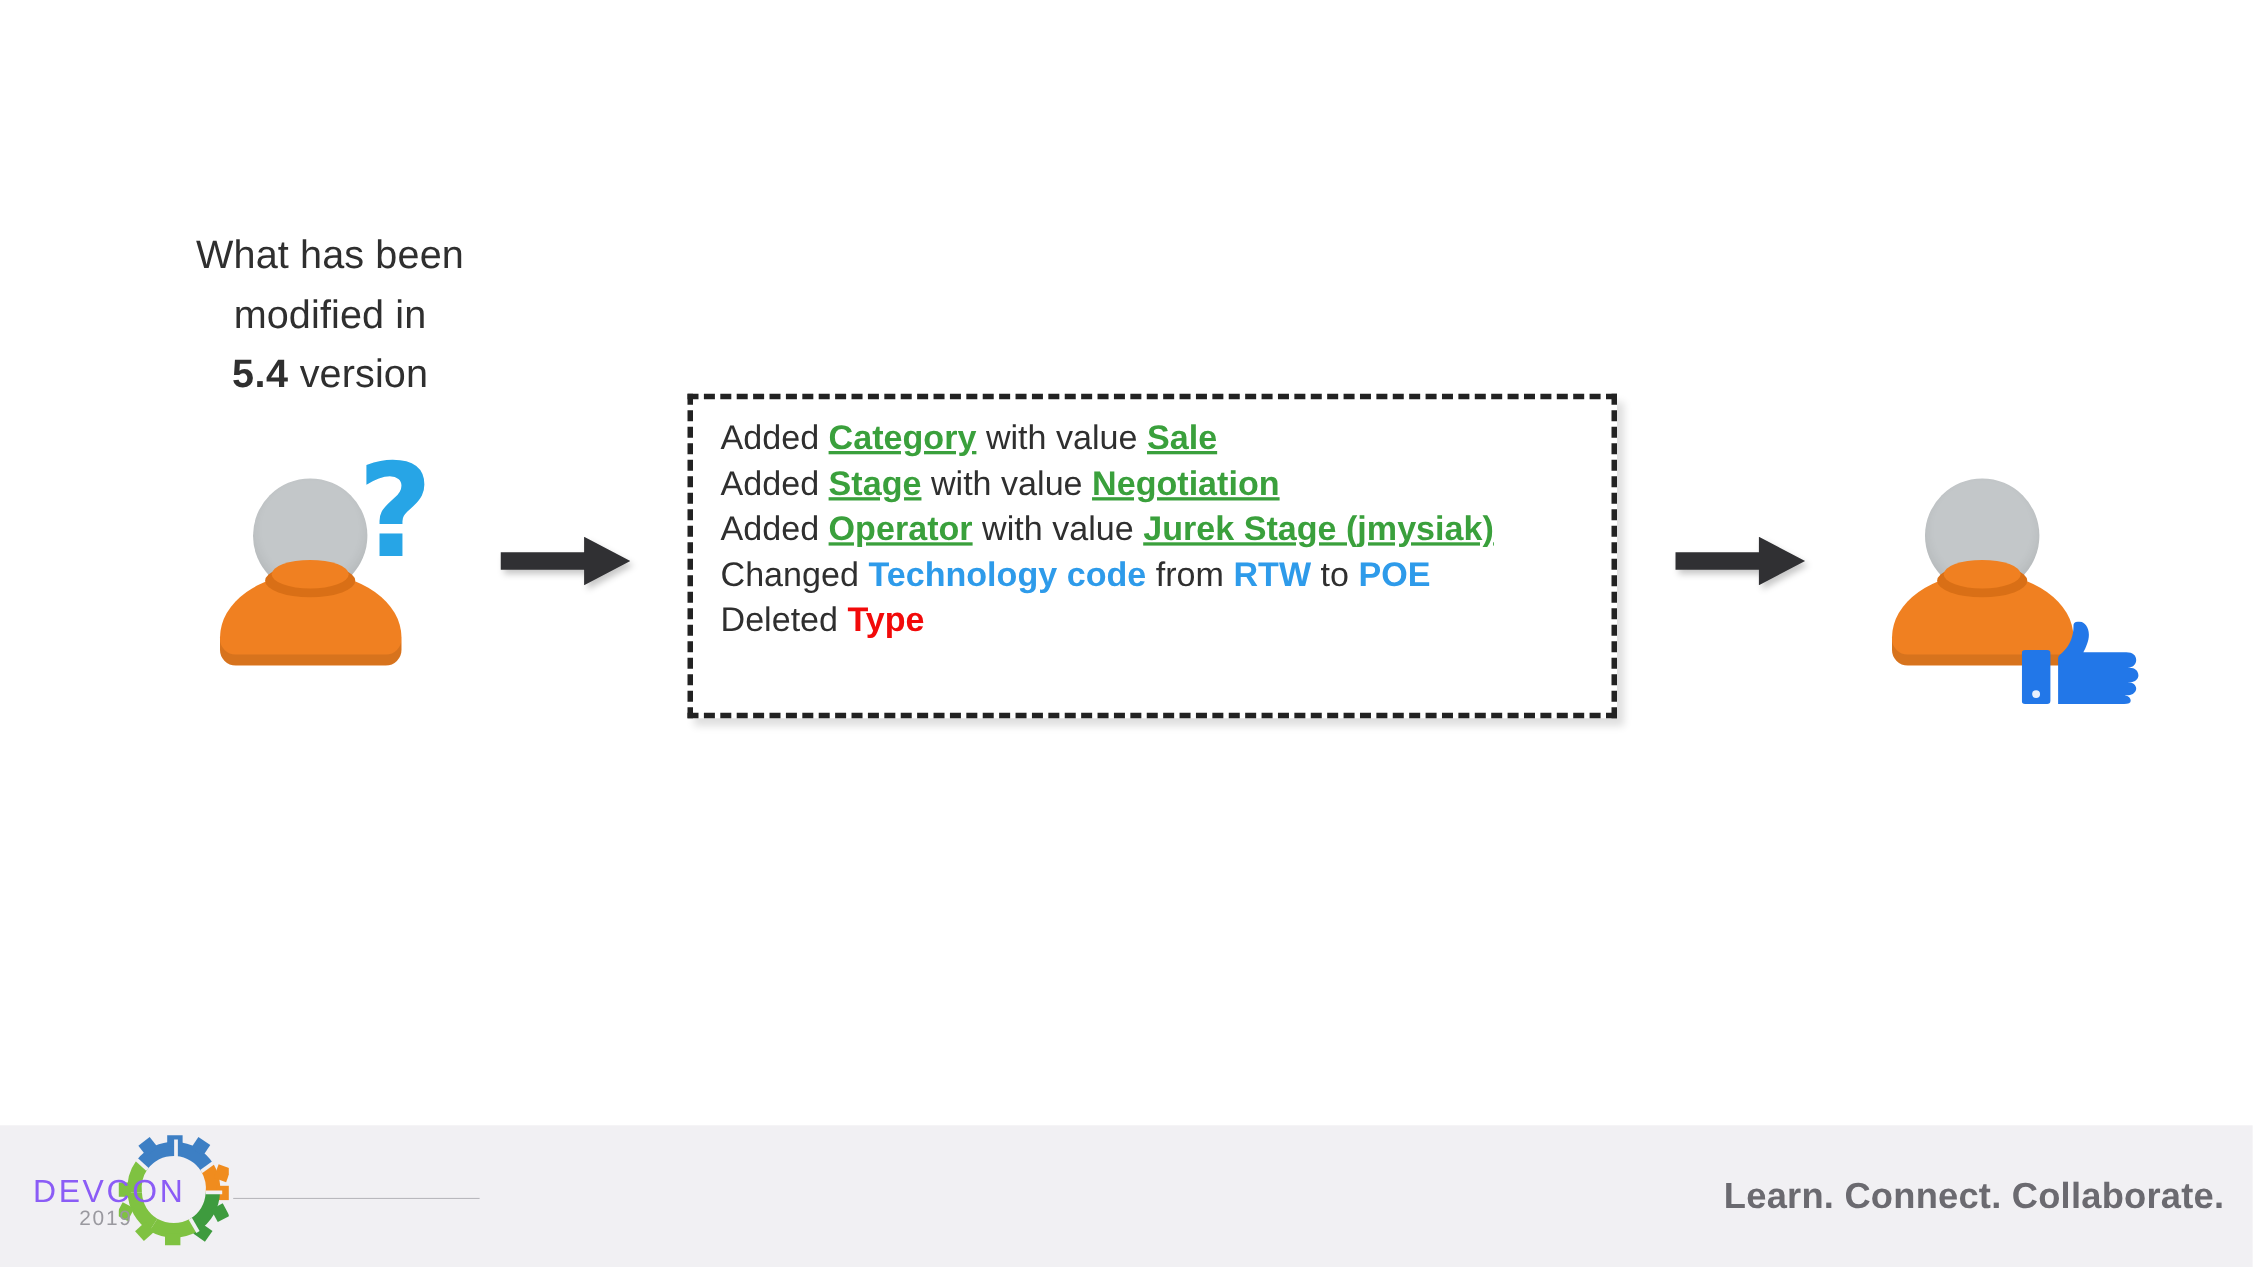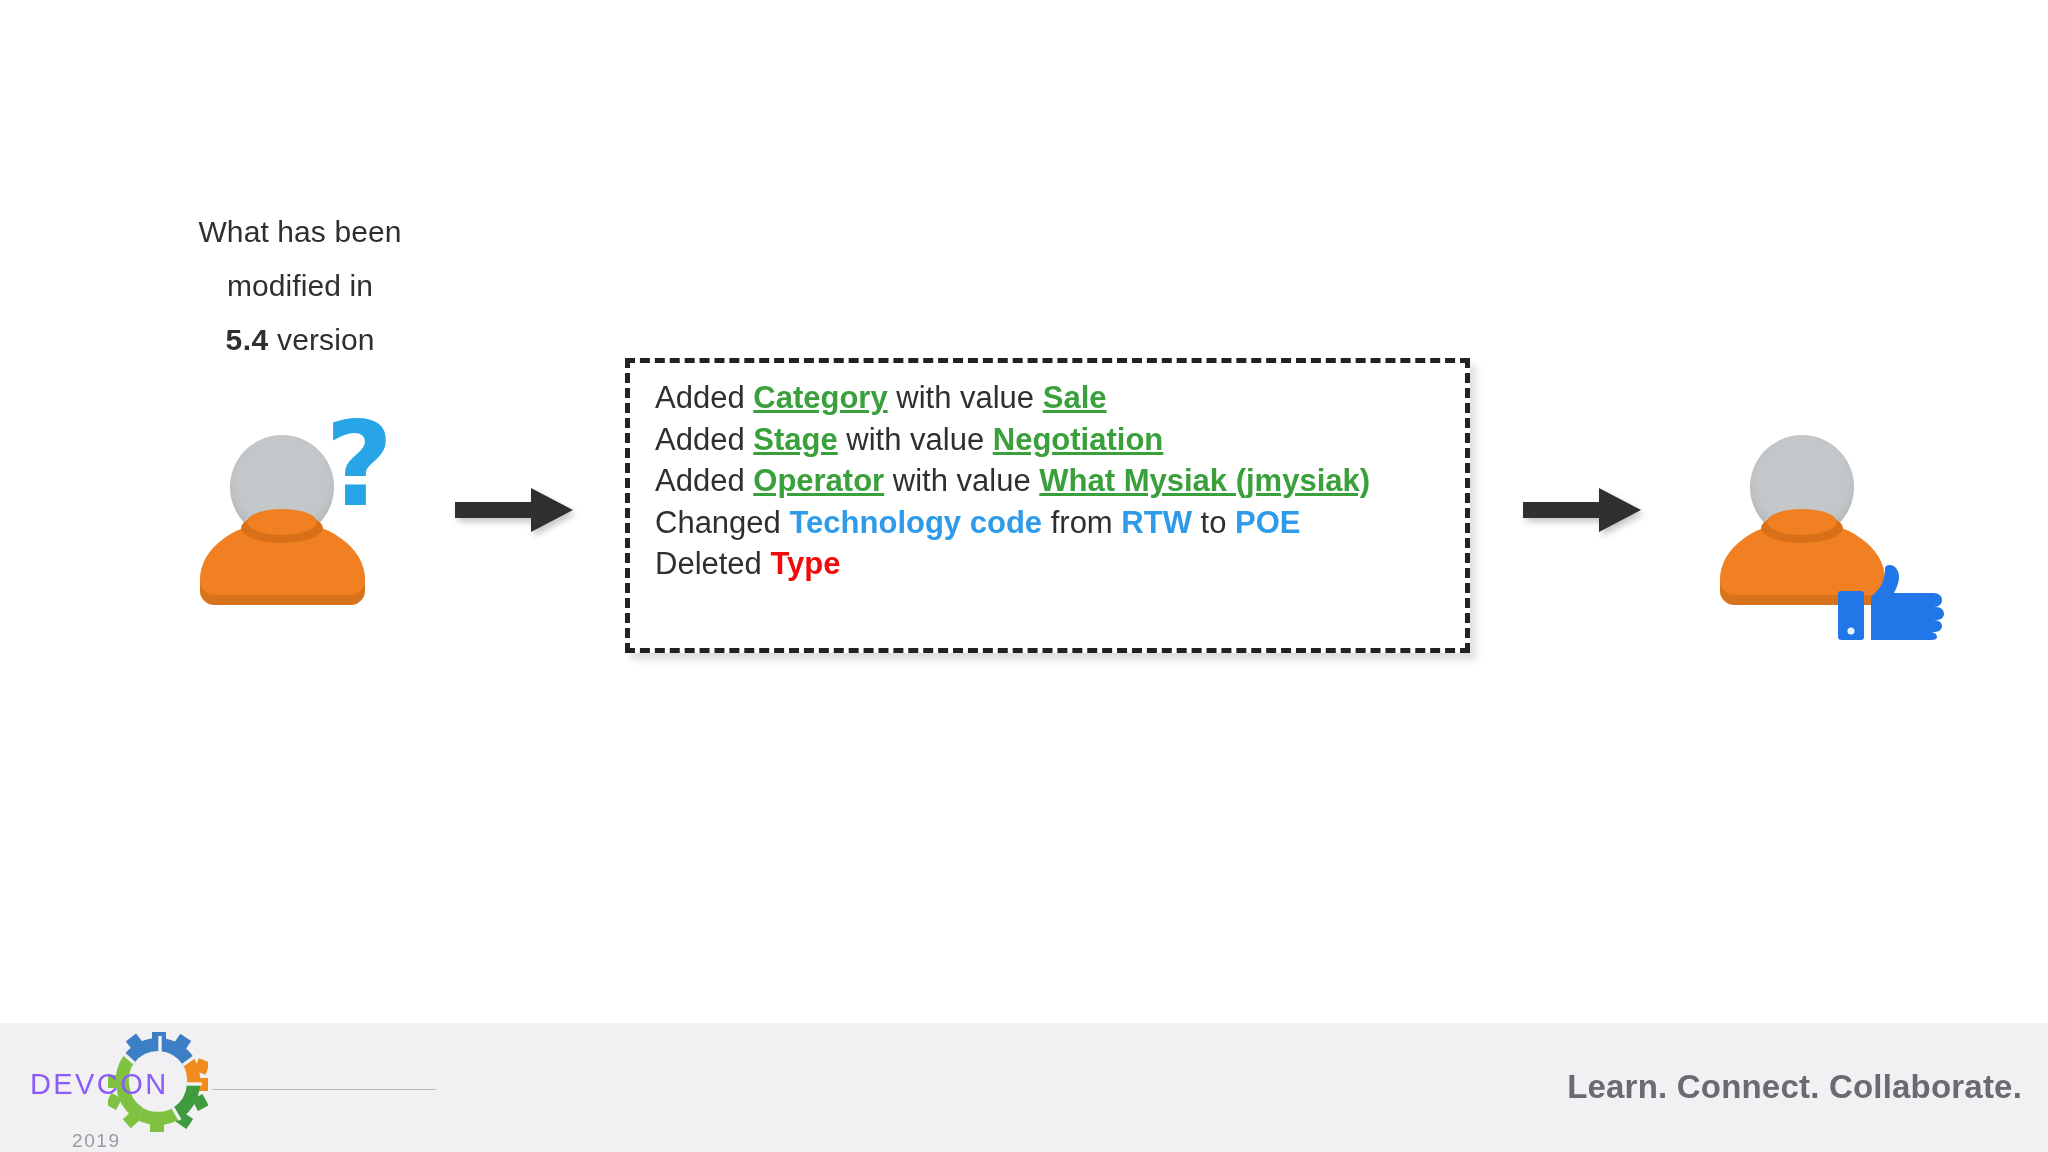--- a/index.html
+++ b/index.html
@@ -22,21 +22,21 @@
     background: #ffffff;
   }
 
   
   .heading {
     position: absolute;
     left: 60px;
     top: 205px;
     width: 480px;
     text-align: center;
-    font-size: 30px;
+    font-size: 36px;
     line-height: 54px;
     color: #2f2f2f;
     font-weight: 400;
     letter-spacing: 0.1px;
   }
   .heading .ver-num {
     font-weight: 700;
     letter-spacing: 0.5px;
   }
 
@@ -165,21 +165,20 @@
     font-family: "Liberation Sans", sans-serif;
   }
   .logo-year {
     position: absolute;
     left: 44px;
     top: 68px;
     font-size: 19px;
     letter-spacing: 1.6px;
     color: #9a999f;
     font-weight: 400;
-    margin-top: 32px;
   }
   .logo-gear {
     position: absolute;
     left: 80px;
     top: 2px;
   }
 </style>
 </head>
 <body>
 
@@ -211,21 +210,21 @@
 
       <div class="change-line">
         <span>Added </span><span class="hl-green">Category</span><span> with value </span><span class="hl-green">Sale</span>
       </div>
 
       <div class="change-line">
         <span>Added </span><span class="hl-green">Stage</span><span> with value </span><span class="hl-green">Negotiation</span>
       </div>
 
       <div class="change-line">
-        <span>Added </span><span class="hl-green">Operator</span><span> with value </span><span class="hl-green">What Mysiak (jmysiak)</span>
+        <span>Added </span><span class="hl-green">Operator</span><span> with value </span><span class="hl-green">Jurek Stage (jmysiak)</span>
       </div>
 
       <div class="change-line">
         <span>Changed </span><span class="hl-blue">Technology code</span><span> from </span><span class="hl-blue">RTW</span><span> to </span><span class="hl-blue">POE</span>
       </div>
 
 
       <div class="change-line">
         <span>Deleted </span><span class="hl-red">Type</span>
       </div>

